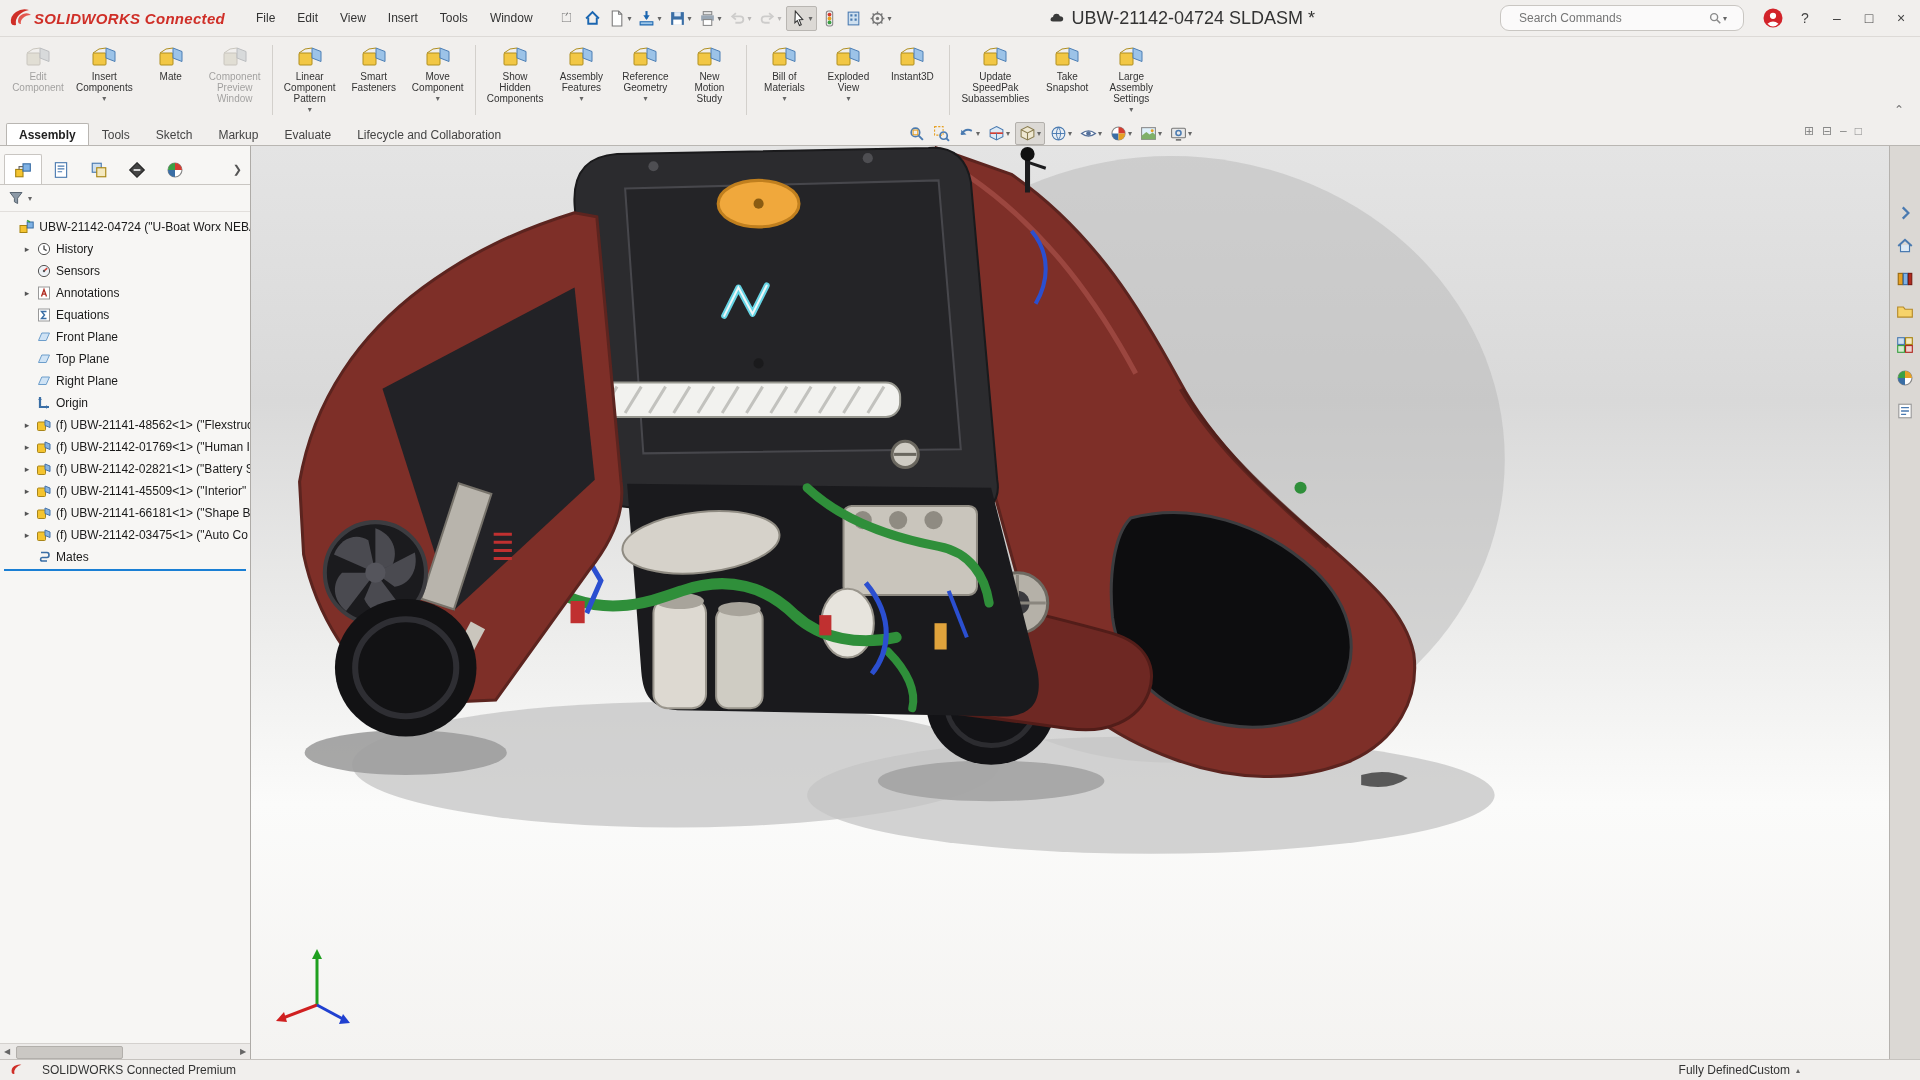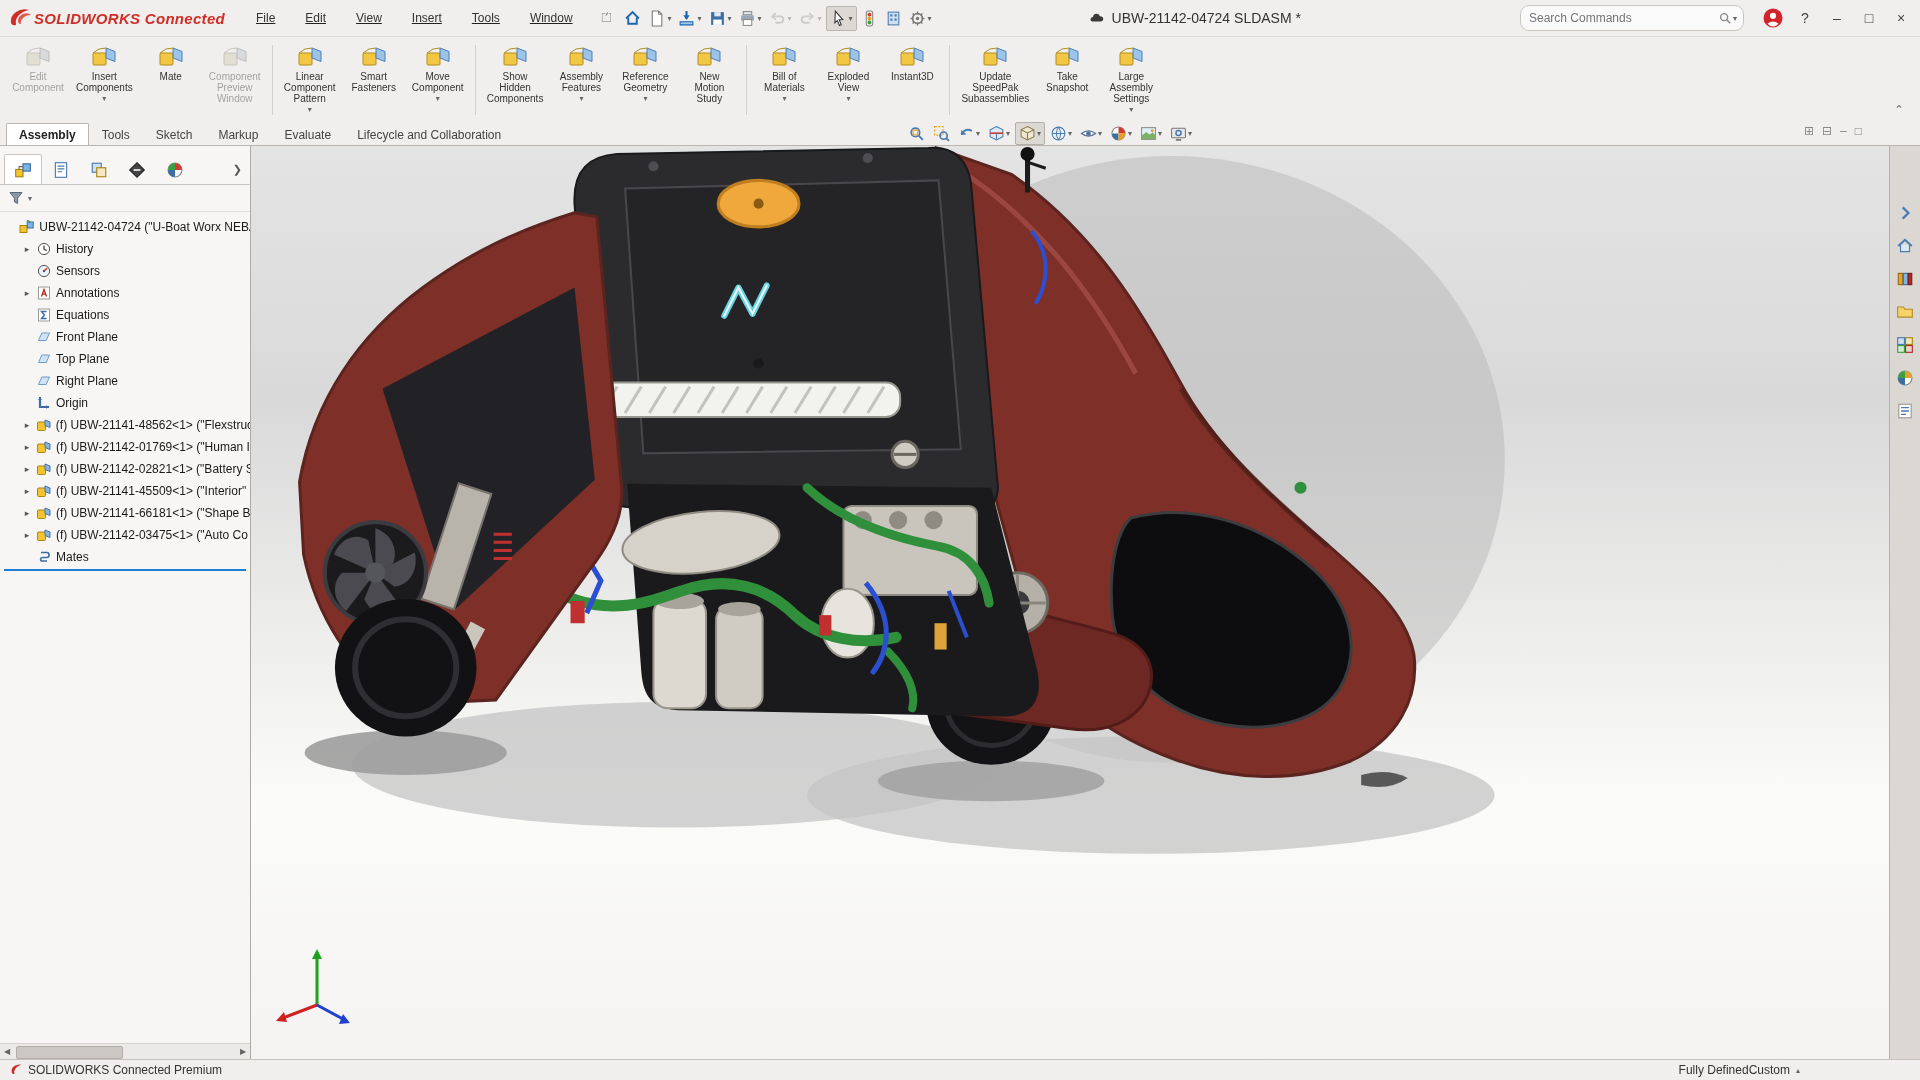--- a/index.html
+++ b/index.html
@@ -6,31 +6,31 @@
     font-family:"Liberation Sans","DejaVu Sans",sans-serif;font-size:12px;color:#222;
     -webkit-user-select:none;user-select:none;}
   #app{position:relative;width:1920px;height:1080px;background:var(--ribbon_bg);display:flex;flex-direction:column;}
 
   
   #titlebar{height:36px;flex:0 0 36px;display:flex;align-items:center;background:var(--titlebar_bg);
     border-bottom:1px solid #dddad7;padding:0 8px;gap:4px;}
   #logo{display:flex;align-items:center;margin-right:18px;}
   #logo .swmark{width:26px;height:22px;}
   #logo .appname{color:var(--accent_red);font-weight:bold;font-style:italic;font-size:15px;letter-spacing:.3px;white-space:nowrap;}
-  #menus{display:flex;gap:12px;margin-right:10px;text-decoration:underline;}
+  #menus{display:flex;gap:4px;margin-right:10px;}
   .menuitem{padding:4px 9px;border-radius:2px;color:#333;}
   .pin{color:#777;font-size:13px;padding:0 6px;}
   .qat{display:flex;align-items:center;gap:1px;}
   .qbtn{display:flex;align-items:center;padding:3px 3px;border-radius:2px;gap:1px;}
   .qbtn.pressed{background:#dcd9d5;border:1px solid #b9b6b2;}
   .qbtn.disabled{opacity:.4;}
   .dd{font-size:8px;color:#666;margin-left:1px;}
-  #docinfo{display:flex;align-items:center;gap:7px;margin-left:150px;white-space:nowrap;color:#333;font-size:14px;}
+  #docinfo{display:flex;align-items:center;gap:7px;margin-left:150px;white-space:nowrap;color:#333;font-size:18px;}
   #searchbox{margin-left:auto;display:flex;align-items:center;background:#fbfafa;border:1px solid #c9c6c2;
-    border-radius:9px;width:210px;height:24px;padding:0 6px;}
+    border-radius:9px;width:210px;height:24px;padding:0 16px;}
   #searchbox input{border:none;outline:none;background:transparent;flex:1;font-size:12px;color:#555;font-family:inherit;}
   #winctrls{display:flex;align-items:center;gap:10px;margin-left:14px;}
   .wbtn{width:22px;height:22px;display:flex;align-items:center;justify-content:center;color:#444;font-size:14px;}
 
   
   #ribbon{height:82px;flex:0 0 82px;background:var(--ribbon_bg);display:flex;align-items:stretch;padding:2px 6px 0 6px;}
   #ribbon-buttons{display:flex;align-items:stretch;}
   .rsep{width:1px;background:#d3d0cc;margin:6px 5px;}
   .rbtn{display:flex;flex-direction:column;align-items:center;justify-content:flex-start;
     padding:4px 6px 2px 6px;min-width:52px;border-radius:3px;}
@@ -83,21 +83,21 @@
 
   
   #doctabs{height:18px;flex:0 0 18px;background:#e7e4e1;border-top:1px solid #b9b6b2;display:flex;align-items:stretch;font-size:11px;}
   #tabscrollbox{width:64px;background:#c9c6c2;border-right:1px solid #aaa7a3;margin:1px 2px 1px 30px;}
   .dtab{padding:2px 14px;display:flex;align-items:center;border-right:1px solid #c4c1bd;color:#333;background:#dcd9d5;}
   .dtab.active{background:#f7f6f4;font-weight:bold;border-top:1px solid #9a97f3;}
 
   
   #statusbar{height:20px;flex:0 0 20px;background:var(--titlebar_bg);border-top:1px solid #c6c3bf;
     display:flex;align-items:center;padding:0 10px;font-size:12px;color:#333;}
-  #statusleft{display:flex;align-items:center;gap:4px;justify-content:flex-end;}
+  #statusleft{display:flex;align-items:center;gap:18px;justify-content:flex-end;}
   #statusright{margin-left:auto;display:flex;align-items:center;padding-right:110px;}
   .stitem{display:flex;align-items:center;gap:5px;color:#333;}
   svg{display:block;}
 </style>
 </head>
 <body>
 
 <div id="app">
 
   <div id="titlebar">

